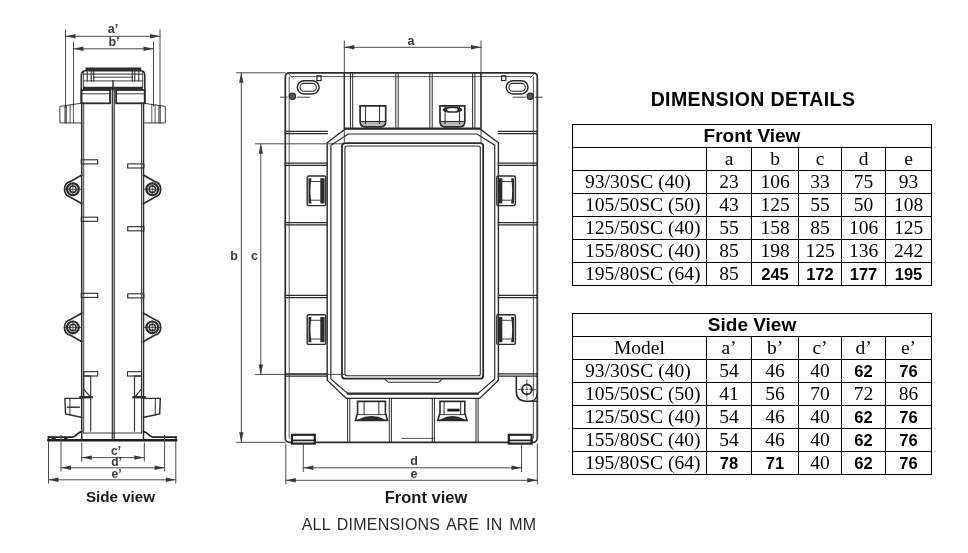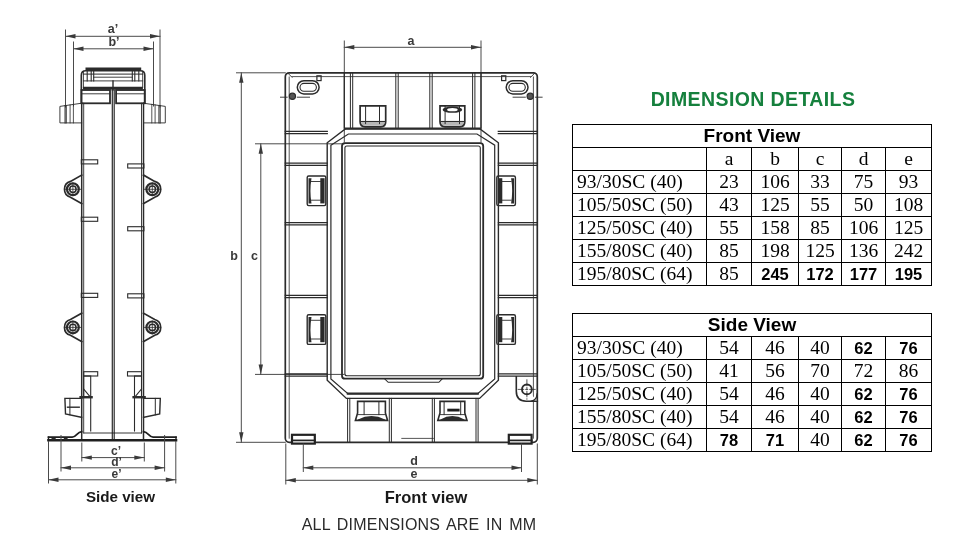--- a/index.html
+++ b/index.html
@@ -2,21 +2,21 @@
 <html><head>
 <meta charset="utf-8">
 <style>
   html,body{margin:0;padding:0;}
   body{width:968px;height:553px;background:#ffffff;position:relative;overflow:hidden;
        font-family:"Liberation Sans",sans-serif;}
   .abs{position:absolute;}
   .dimtbl{border-collapse:collapse;table-layout:fixed;background:#fff;}
   .dimtbl td{border:1.8px solid #000;padding:0;text-align:center;vertical-align:middle;
       font-family:"Liberation Serif",serif;font-size:19.5px;color:#000;overflow:hidden;white-space:nowrap;}
-  .dimtbl td.m{text-align:left;padding-left:4px;}
+  .dimtbl td.m{text-align:left;padding-left:12px;}
   .dimtbl td.hd{font-family:"Liberation Sans",sans-serif;font-weight:bold;font-size:19px;}
   .dimtbl td.sb{font-family:"Liberation Sans",sans-serif;font-weight:bold;font-size:16.5px;margin-top:32px;}
 </style>
 </head>
 <body>
 
 <svg class="abs" style="left:0;top:0" width="968" height="553" viewBox="0 0 968 553">
 <g id="sideview" stroke-linecap="square" fill="none">
 
 <g stroke="#4a4a4a" stroke-width="1">
@@ -423,21 +423,21 @@
   <polygon points="537.3,480.3 527.3,478.1 527.3,482.5" fill="#3a3a3a" stroke="none"></polygon>
 </g>
 <text x="414" y="477.6" font-size="12.5" font-weight="bold" fill="#3a3a3a" text-anchor="middle" stroke="none">e</text>
 
 <text x="426" y="503" font-size="16.5" font-weight="bold" fill="#1a1a1a" text-anchor="middle" stroke="none">Front view</text>
 
 <text x="419" y="529.5" font-size="16" fill="#2a2a2a" text-anchor="middle" stroke="none" letter-spacing="0.2" word-spacing="2">ALL DIMENSIONS ARE IN MM</text>
 </g>
 </svg>
 
-<div class="abs" style="left:574px;top:88px;width:358px;text-align:center;font-weight:bold;font-size:19.5px;color:#15803d;letter-spacing:0.4px;">DIMENSION DETAILS</div>
+<div class="abs" style="left:574px;top:88px;width:358px;text-align:center;font-weight:bold;font-size:19.5px;color:#000000;letter-spacing:0.4px;">DIMENSION DETAILS</div>
 
 <table class="dimtbl abs" style="left:572px;top:124px;width:359px;">
 <colgroup>
       <col style="width:134px">
       <col style="width:45px">
       <col style="width:47px">
       <col style="width:43px">
       <col style="width:44px">
       <col style="width:46px">
     </colgroup>
@@ -503,20 +503,28 @@
       <col style="width:47px">
       <col style="width:43px">
       <col style="width:44px">
       <col style="width:46px">
     </colgroup>
 <tbody>
       <tr style="height:23px">
         <td class="hd" colspan="6">Side View</td>
       </tr>
 <tr style="height:23px">
+        <td>Model</td>
+        <td>a’</td>
+        <td>b’</td>
+        <td>c’</td>
+        <td>d’</td>
+        <td>e’</td>
+      </tr>
+<tr style="height:23px">
         <td class="m">93/30SC (40)</td>
         <td>54</td>
         <td>46</td>
         <td>40</td>
         <td class="sb">62</td>
         <td class="sb">76</td>
       </tr>
 <tr style="height:23px">
         <td class="m">105/50SC (50)</td>
         <td>41</td>

